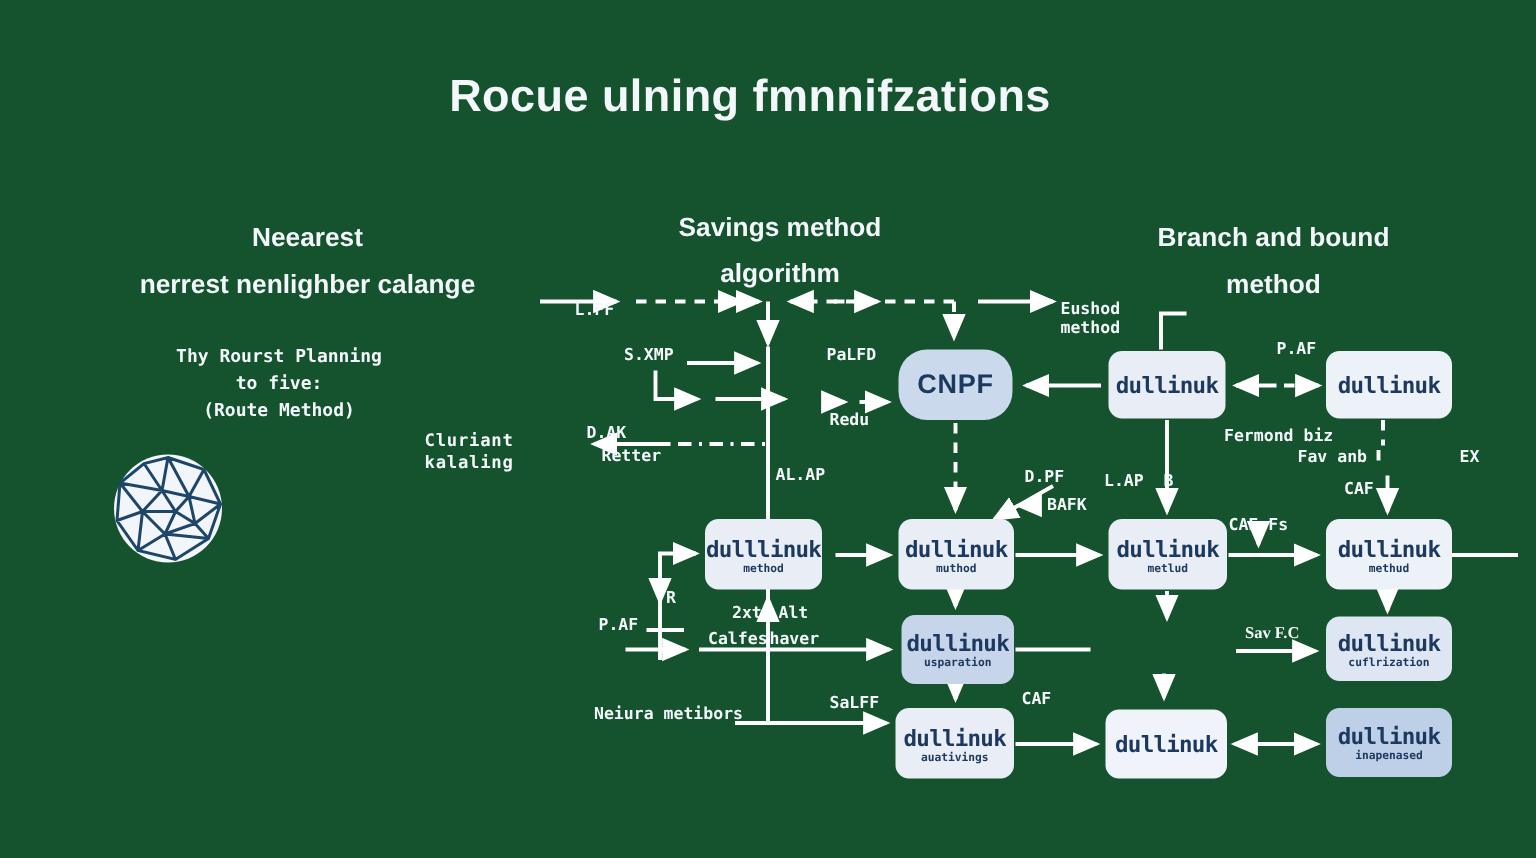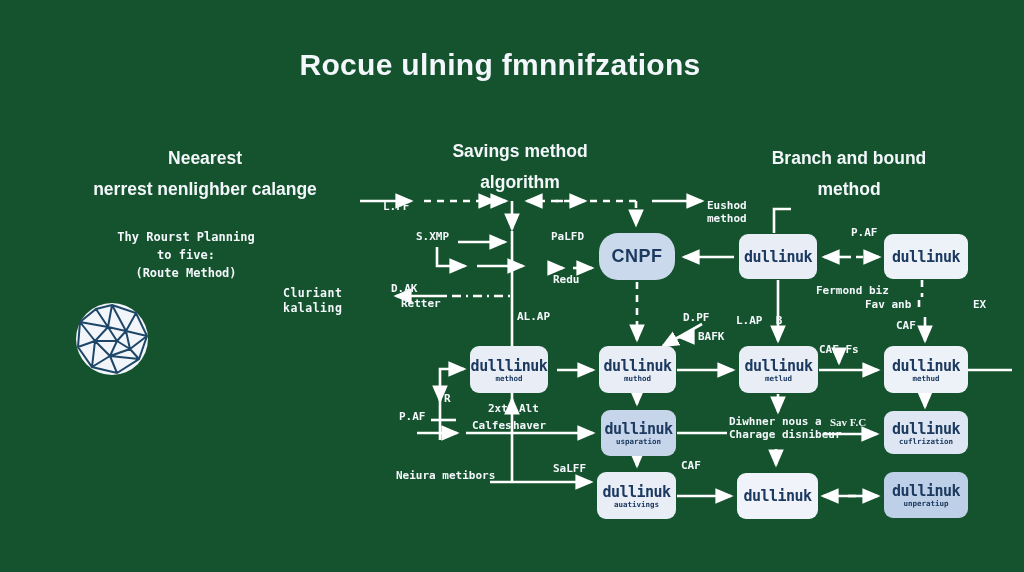--- a/index.html
+++ b/index.html
@@ -162,21 +162,21 @@
       </div>
       <div class="fcbox" style="left: 597px; top: 472px; width: 79px; height: 47px; background: rgb(233, 238, 246); color: rgb(28, 58, 96);">
         <div class="fcbox-label">dullinuk</div>
         <div class="fcbox-sub">auativings</div>
       </div>
       <div class="fcbox" style="left: 737px; top: 473px; width: 81px; height: 46px; background: rgb(240, 244, 250); color: rgb(28, 58, 96);">
         <div class="fcbox-label">dullinuk</div>
       </div>
       <div class="fcbox" style="left: 884px; top: 472px; width: 84px; height: 46px; background: rgb(190, 208, 231); color: rgb(28, 58, 96);">
         <div class="fcbox-label">dullinuk</div>
-        <div class="fcbox-sub">unperatiup</div>
+        <div class="fcbox-sub">inapenased</div>
       </div>
       <div class="fclabel" style="left: 383px; top: 200px;">L.FF</div>
       <div class="fclabel" style="left: 416px; top: 230px;">S.XMP</div>
       <div class="fclabel" style="left: 551px; top: 230px;">PaLFD</div>
       <div class="fclabel" style="left: 553px; top: 273px;">Redu</div>
       <div class="fclabel" style="left: 391px; top: 282px;">D.AK</div>
       <div class="fclabel" style="left: 401px; top: 297px;">Retter</div>
       <div class="fclabel" style="left: 517px; top: 310px;">AL.AP</div>
       <div class="fclabel" style="left: 707px; top: 199px;">Eushod
 method</div>
@@ -191,18 +191,16 @@
       <div class="fclabel" style="left: 819px; top: 343px;">CAF Fs</div>
       <div class="fclabel" style="left: 444px; top: 392px;">R</div>
       <div class="fclabel" style="left: 399px; top: 410px;">P.AF</div>
       <div class="fclabel" style="left: 488px; top: 402px;">2xt</div>
       <div class="fclabel" style="left: 472px; top: 419px;">Calfes</div>
       <div class="fclabel" style="left: 519px; top: 402px;">Alt</div>
       <div class="fclabel" style="left: 513px; top: 419px;">haver</div>
       <div class="fclabel" style="left: 396px; top: 469px;">Neiura metibors</div>
       <div class="fclabel" style="left: 553px; top: 462px;">SaLFF</div>
       <div class="fclabel" style="left: 681px; top: 459px;">CAF</div>
-      <div class="fclabel" style="left: 729px; top: 415px;">Diwhner nous a
-Charage disnibeur</div>
       <div class="fclabel" style="left: 830px; top: 416px; font-family: Liberation Serif, serif;">Sav F.C</div>
     </div>
 
 </div>
 
 </body></html>

